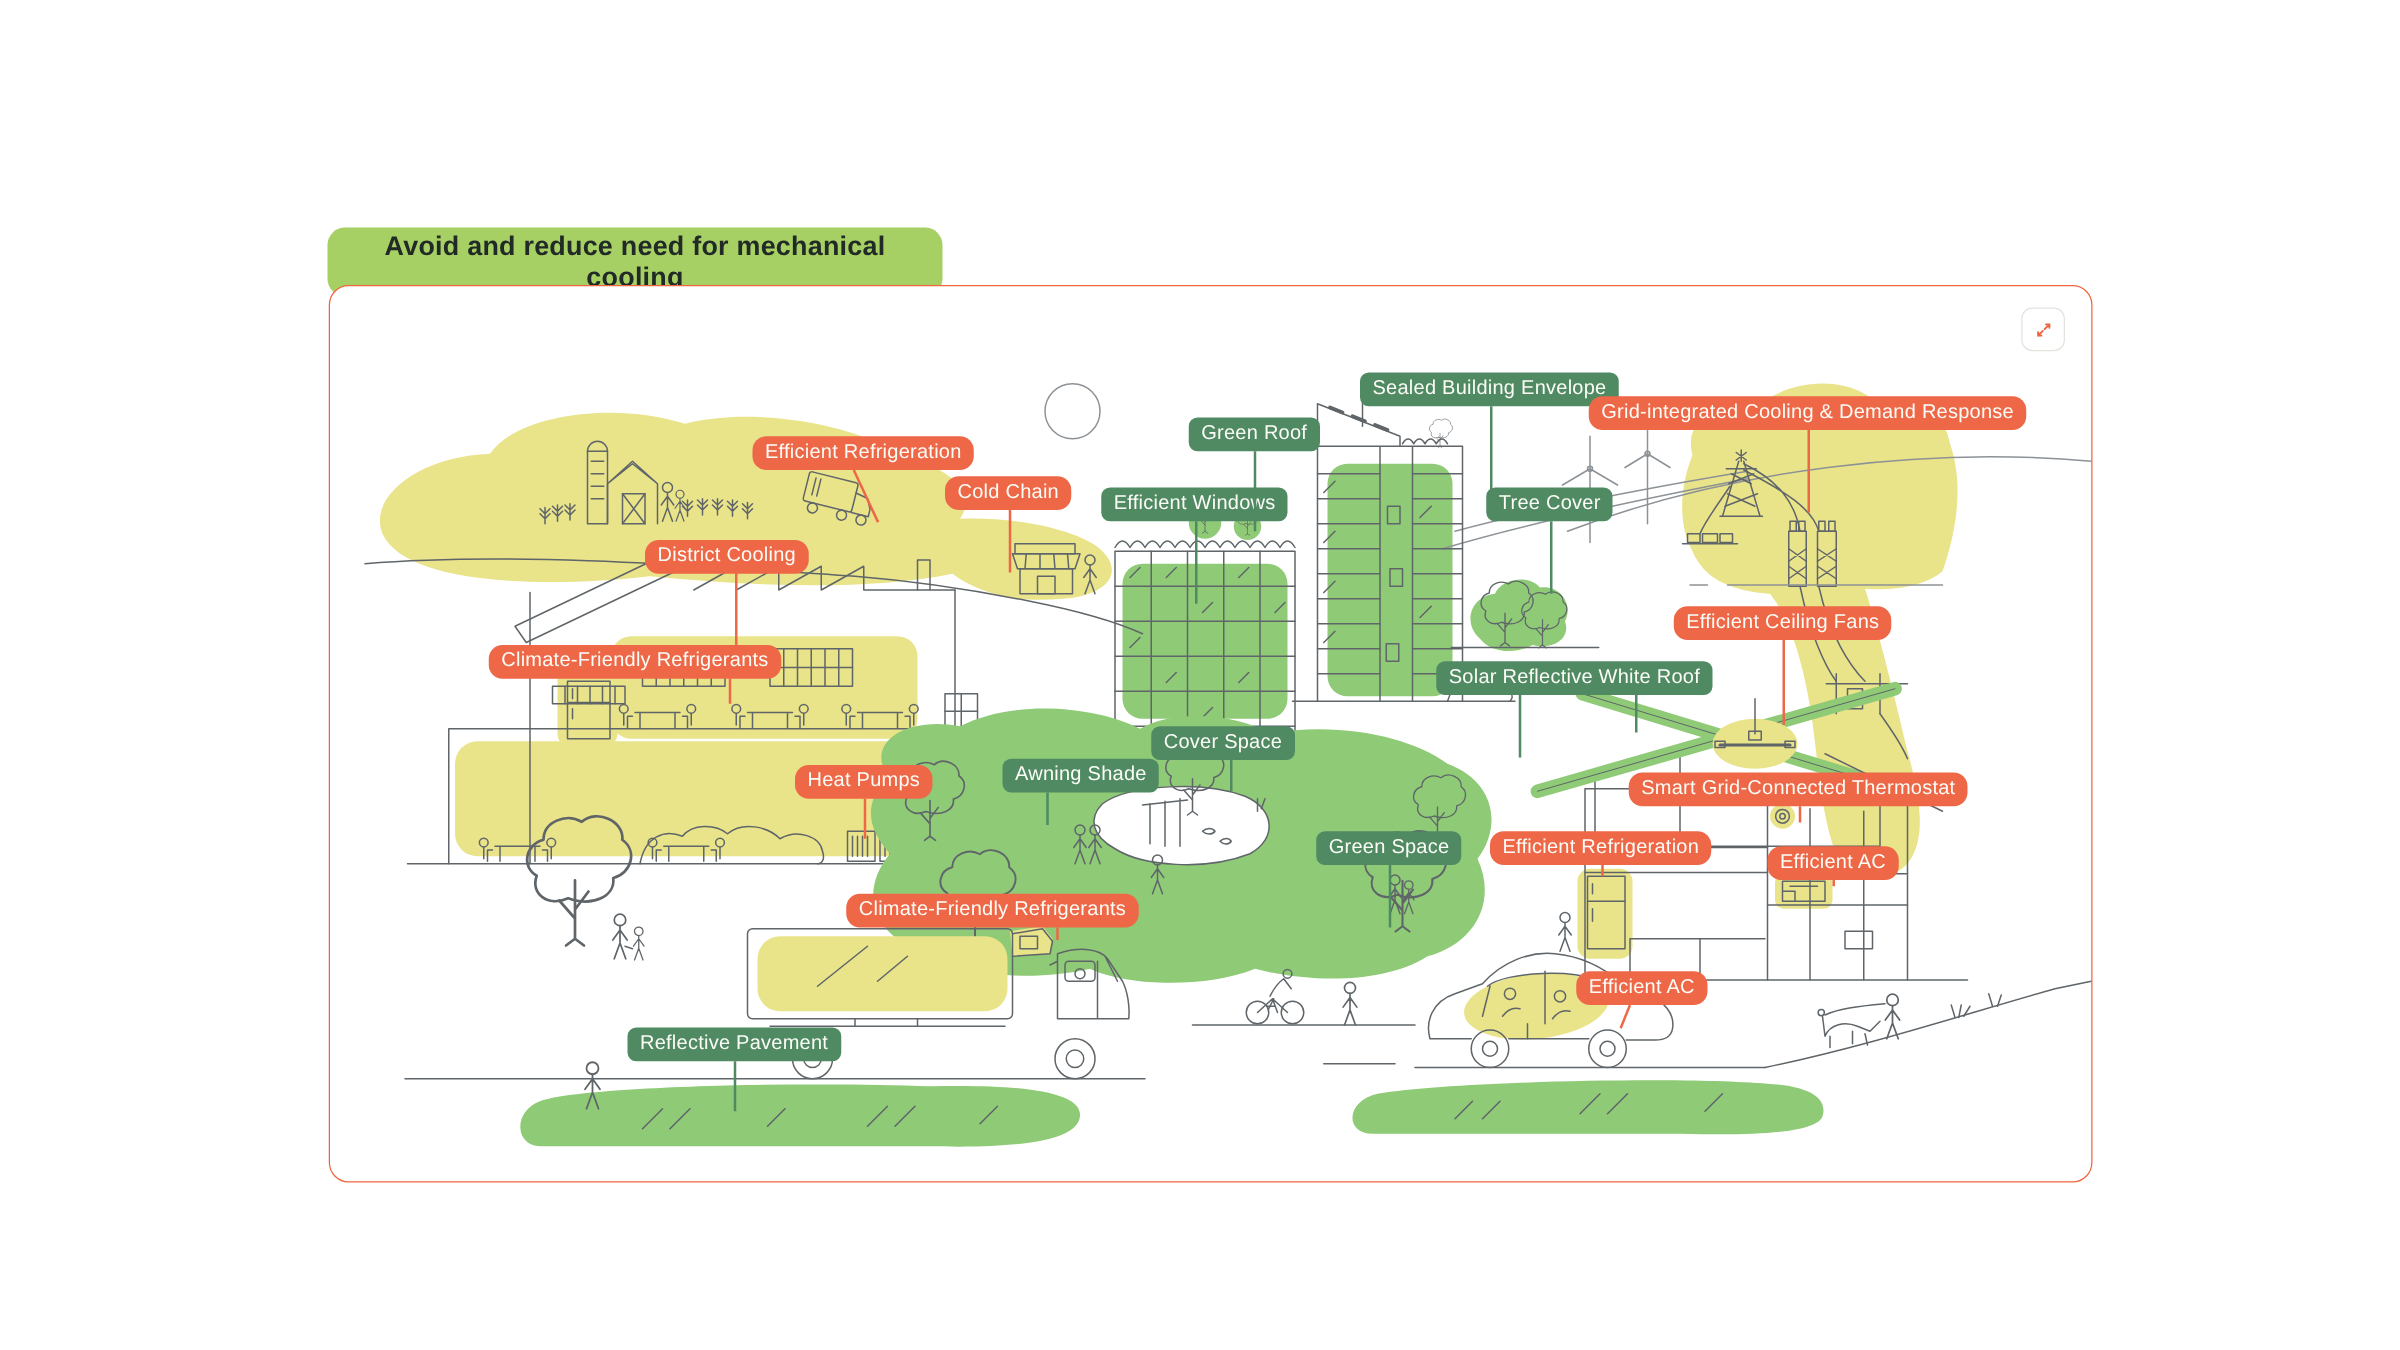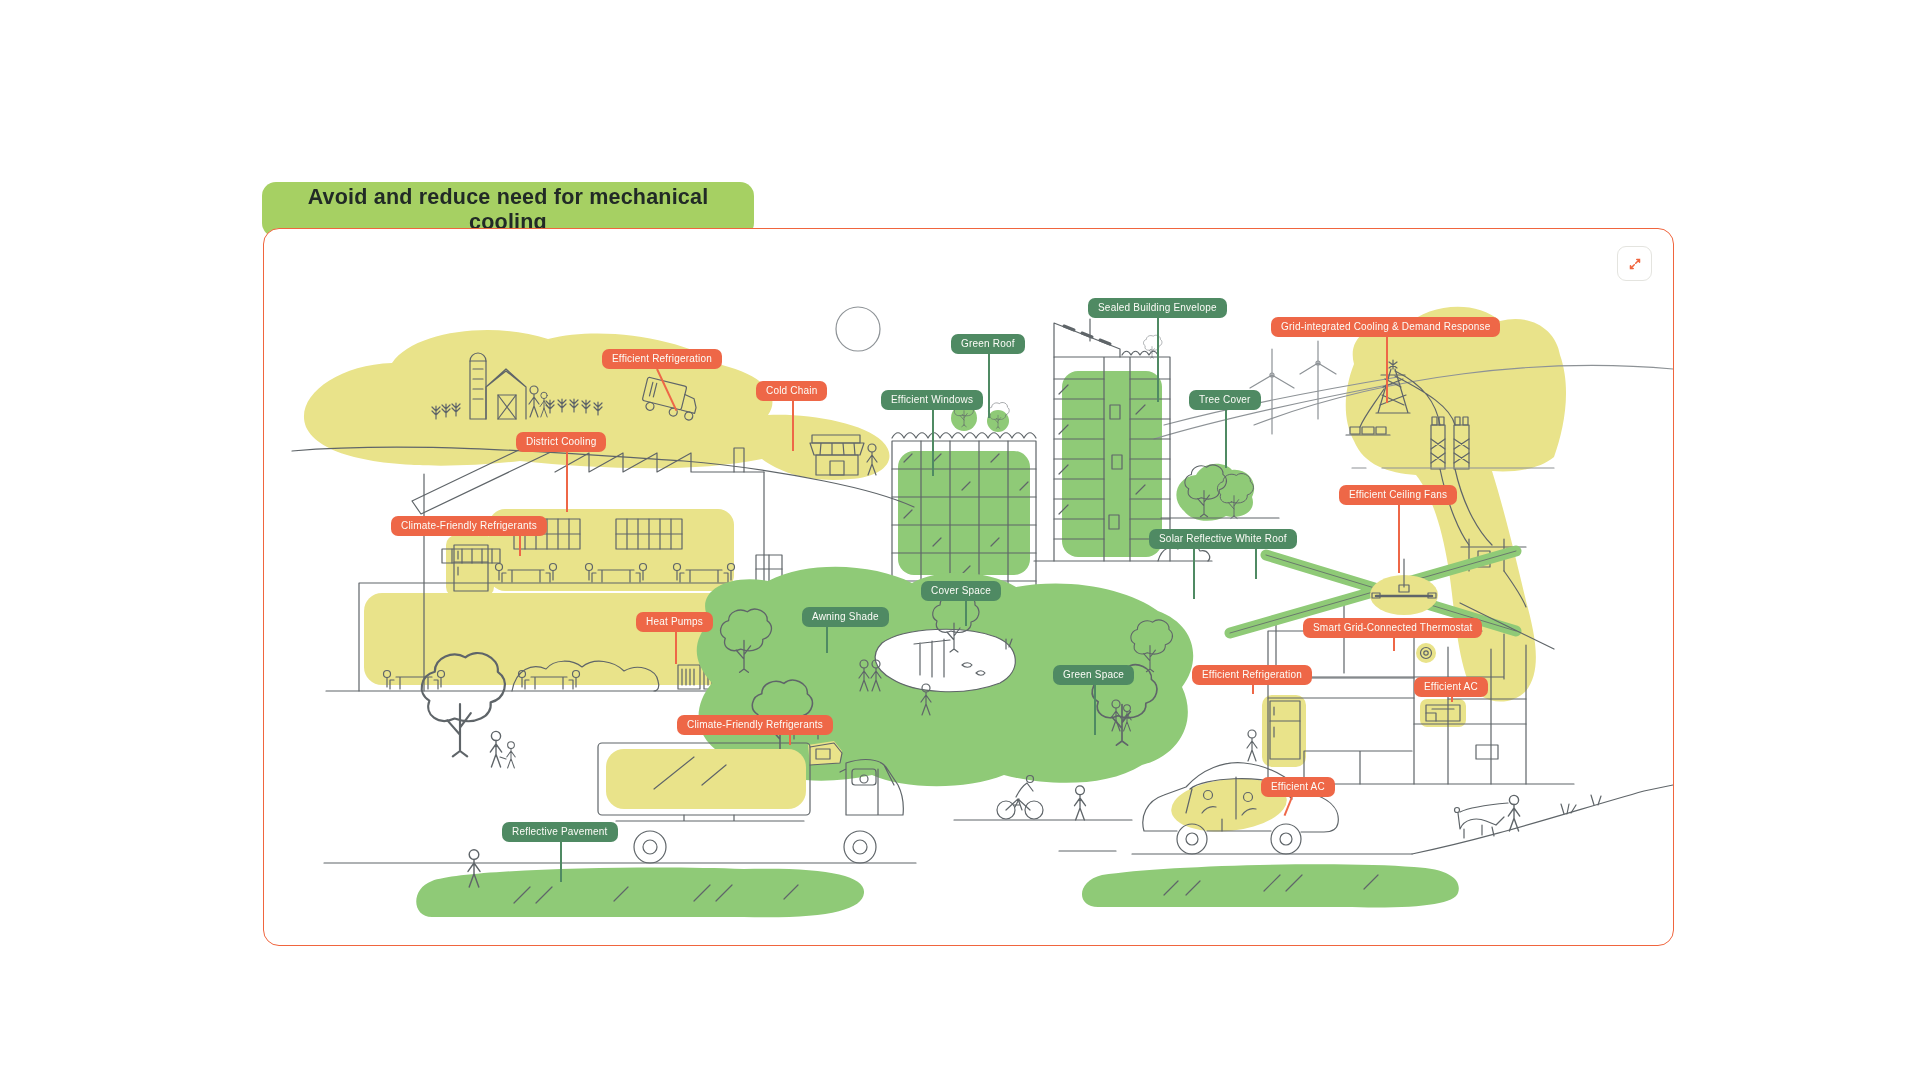--- a/index.html
+++ b/index.html
@@ -9,24 +9,24 @@
     border:none;border-radius:14px;font-size:21.5px;font-weight:600;color:#212a26;
     letter-spacing:.2px;cursor:pointer;font-family:"Liberation Sans",sans-serif;}
   .legend-avoid{left:262px;top:142px;width:492px;height:55px;background:#a6d063;margin-top:40px;}
   .legend-optimize{left:776px;top:142px;width:388px;height:55px;background:#ebe88d;}
   .panel{position:absolute;left:263px;top:228px;width:1409px;height:716px;
     border:1.5px solid #f0653e;border-radius:16px;background:#fff;}
   .scene{position:absolute;inset:0;width:100%;height:100%;z-index:1;}
   .expand-btn{position:absolute;top:17px;right:21px;width:35px;height:35px;background:#fff;
     border:1px solid #e4e4df;border-radius:9px;display:flex;align-items:center;
     justify-content:center;cursor:pointer;z-index:4;padding:0;}
-  .tag{position:absolute;padding:4px 10px 5px;border-radius:7px;font-size:10px;
+  .tag{position:absolute;padding:4px 10px 5px;border-radius:7px;font-size:16px;
     color:#fcfcf7;white-space:nowrap;z-index:3;letter-spacing:.2px;}
   .tag.avoid{background:#4f8a63;}
-  .tag.optimize{background:#ee6747;}
+  .tag.optimize{background:#ee6747;border-radius:11px;}
   .pointer{position:absolute;top:100%;width:2px;transform-origin:top center;}
   .tag.avoid .pointer{background:#4f8a63;}
   .tag.optimize .pointer{background:#ee6747;}
 </style>
 </head>
 <body>
 
 <div class="stage">
 
   <button class="legend-btn legend-avoid">Avoid and reduce need for mechanical cooling</button>

